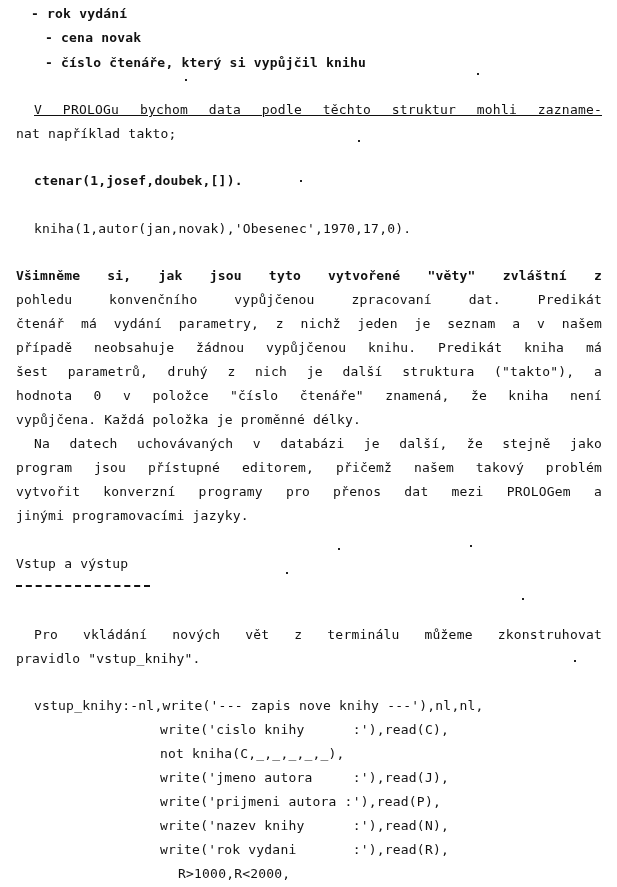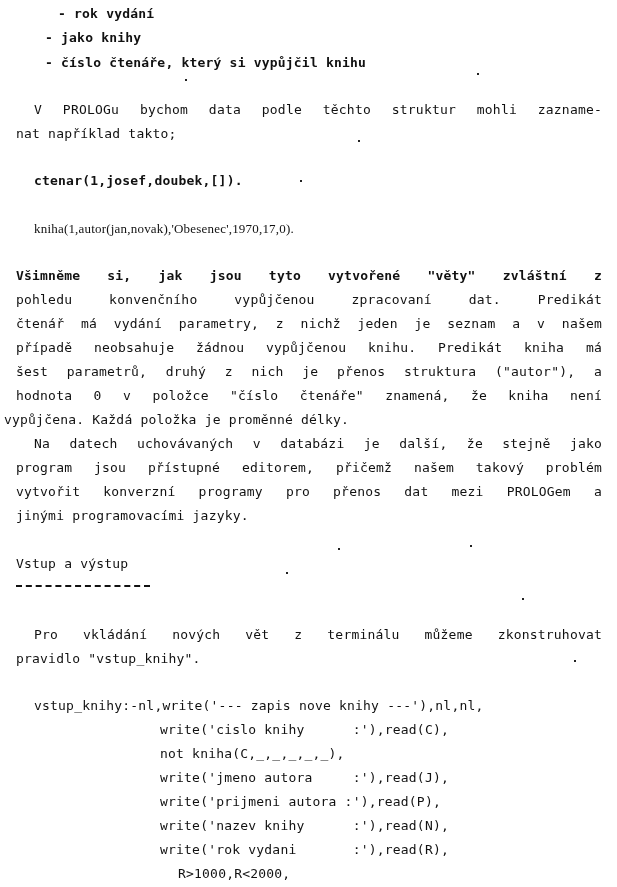--- a/index.html
+++ b/index.html
@@ -45,37 +45,37 @@
     .dot {
       position: absolute;
       width: 2px;
       height: 2px;
       background: #222;
     }
   </style>
 </head>
 <body>
 
-<div class="ln bold" style="left:58px; top:6px;">- rok vydání</div>
-<div class="ln bold" style="left:45px; top:30px;">- jako knihy</div>
+<div class="ln bold" style="left:31px; top:6px;">- rok vydání</div>
+<div class="ln bold" style="left:45px; top:30px;">- cena novak</div>
 <div class="ln bold" style="left:45px; top:55px;">- číslo čtenáře, který si vypůjčil knihu</div>
 
-<div class="just" style="left:34px; width:568px; top:102px;">V PROLOGu bychom data podle těchto struktur mohli  zazname-</div>
+<div class="just" style="left:34px; width:568px; top:102px;text-decoration:underline;">V PROLOGu bychom data podle těchto struktur mohli  zazname-</div>
 <div class="ln" style="left:16px; top:126px;">nat například takto;</div>
 
 <div class="ln bold" style="left:34px; top:173px;">ctenar(1,josef,doubek,[]).</div>
-<div class="ln" style="left:34px; top:221px;font-family:Liberation Serif, serif;">kniha(1,autor(jan,novak),'Obesenec',1970,17,0).</div>
+<div class="ln" style="left:34px; top:221px;">kniha(1,autor(jan,novak),'Obesenec',1970,17,0).</div>
 
 <div class="just bold" style="top:268px;">Všimněme si,  jak  jsou  tyto  vytvořené  "věty"  zvláštní  z</div>
 <div class="just" style="top:292px;">pohledu  konvenčního  vypůjčenou  zpracovaní  dat.   Predikát</div>
 <div class="just" style="top:316px;">čtenář má vydání parametry, z nichž jeden je seznam a v  našem</div>
 <div class="just" style="top:340px;">případě neobsahuje žádnou vypůjčenou knihu. Predikát kniha má</div>
-<div class="just" style="top:364px;">šest parametrů, druhý z nich je přenos struktura ("autor"),  a</div>
+<div class="just" style="top:364px;">šest parametrů, druhý z nich je další struktura ("takto"),  a</div>
 <div class="just" style="top:388px;">hodnota 0 v položce "číslo čtenáře" znamená,  že  kniha  není</div>
-<div class="ln" style="left:4px; top:412px;">vypůjčena. Každá položka je proměnné délky.</div>
+<div class="ln" style="left:16px; top:412px;">vypůjčena. Každá položka je proměnné délky.</div>
 
 <div class="just" style="left:34px; width:568px; top:436px;">Na datech uchovávaných v databázi je další, že  stejně  jako</div>
 <div class="just" style="top:460px;">program jsou přístupné editorem, přičemž našem takový  problém</div>
 <div class="just" style="top:484px;">vytvořit konverzní programy pro přenos dat  mezi  PROLOGem  a</div>
 <div class="ln" style="left:16px; top:508px;">jinými programovacími jazyky.</div>
 
 <div class="ln" style="left:16px; top:556px;">Vstup a výstup</div>
 <div class="rule"></div>
 
 <div class="just" style="left:34px; width:568px; top:627px;">Pro vkládání nových vět z  terminálu  můžeme  zkonstruhovat</div>

